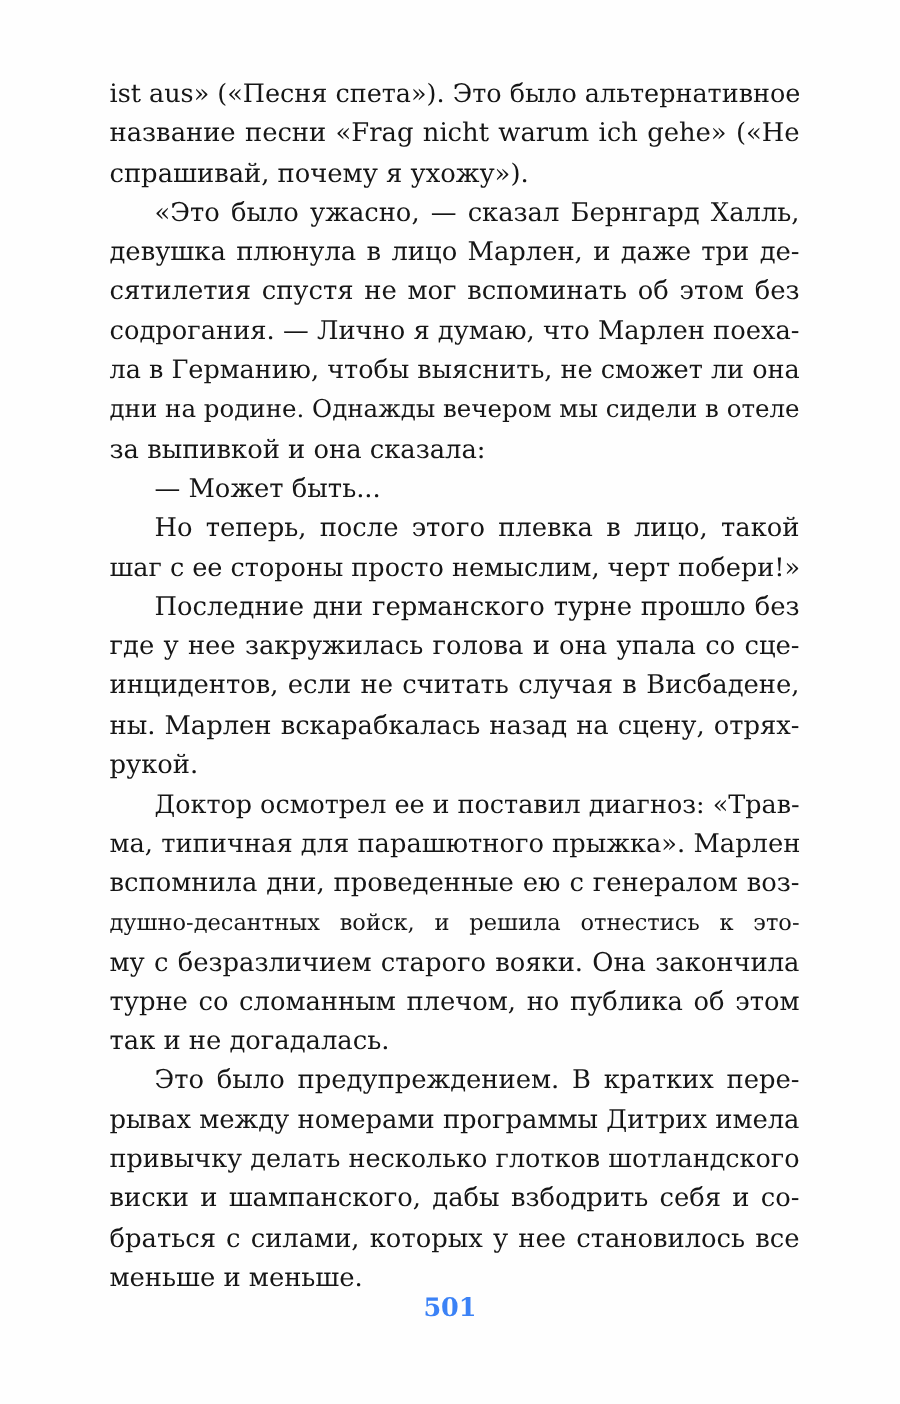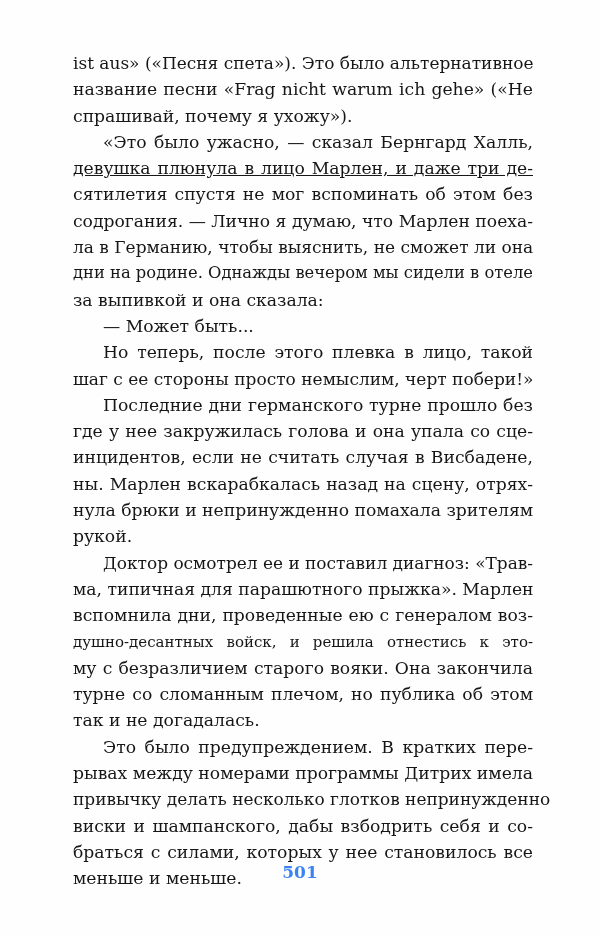--- a/index.html
+++ b/index.html
@@ -27,43 +27,42 @@
 </style>
 </head>
 <body>
 
 <div class="page">
   <div class="text-block" id="text-block">
       <span class="line" style="display: block; font-size: 16.9785px;">ist aus» («Песня спета»). Это было альтернативное</span>
       <span class="line" style="display: block;">название песни «Frag nicht  warum ich gehe» («Не</span>
       <span class="line last" style="display: block;">спрашивай, почему я ухожу»).</span>
       <span class="line indent" style="display: block;">«Это было ужасно, — сказал Бернгард Халль,</span>
-      <span class="line" style="display: block; text-decoration: underline;">девушка плюнула в лицо Марлен, и даже три де-</span>
+      <span class="line" style="display: block;">девушка плюнула в лицо Марлен, и даже три де-</span>
       <span class="line" style="display: block;">сятилетия спустя не мог вспоминать об этом без</span>
       <span class="line" style="display: block; font-size: 17.1627px;">содрогания. — Лично я думаю, что Марлен поеха-</span>
       <span class="line" style="display: block; font-size: 17.0151px;">ла в Германию, чтобы выяснить, не сможет ли она</span>
       <span class="line" style="display: block; font-size: 16.3471px;">дни на родине. Однажды вечером мы сидели в отеле</span>
       <span class="line last" style="display: block;">за выпивкой и она сказала:</span>
       <span class="line indent last" style="display: block;">— Может быть...</span>
       <span class="line indent" style="display: block;">Но теперь, после этого плевка в лицо, такой</span>
       <span class="line" style="display: block; font-size: 17.0151px;">шаг с ее стороны просто немыслим, черт побери!»</span>
       <span class="line indent" style="display: block;">Последние дни германского турне прошло без</span>
       <span class="line" style="display: block;">где у нее закружилась голова и она упала со сце-</span>
       <span class="line" style="display: block;">инцидентов, если не считать случая в Висбадене,</span>
       <span class="line" style="display: block;">ны. Марлен вскарабкалась назад на сцену, отрях-</span>
-      <span class="line" style="display: block;">нула брюки и непринужденно помахала зрителям</span>
       <span class="line last" style="display: block;">рукой.</span>
       <span class="line indent" style="display: block; font-size: 16.9633px;">Доктор осмотрел ее и поставил диагноз: «Трав-</span>
       <span class="line" style="display: block; font-size: 17.1627px;">ма, типичная для парашютного прыжка». Марлен</span>
       <span class="line" style="display: block;">вспомнила дни, проведенные ею с генералом воз-</span>
       <span class="line" style="display: block; font-size: 15px;">душно-десантных войск, и решила отнестись к это-</span>
       <span class="line" style="display: block;">му с безразличием старого вояки. Она закончила</span>
       <span class="line" style="display: block;">турне со сломанным плечом, но публика об этом</span>
       <span class="line last" style="display: block;">так и не догадалась.</span>
       <span class="line indent" style="display: block;">Это было предупреждением. В кратких пере-</span>
       <span class="line" style="display: block;">рывах между номерами программы Дитрих имела</span>
-      <span class="line" style="display: block; font-size: 16.9785px;">привычку делать несколько глотков непринужденно</span>
+      <span class="line" style="display: block; font-size: 16.9785px;">привычку делать несколько глотков шотландского</span>
       <span class="line" style="display: block;">виски и шампанского, дабы взбодрить себя и со-</span>
       <span class="line" style="display: block;">браться с силами, которых у нее становилось все</span>
       <span class="line last" style="display: block;">меньше и меньше.</span>
     </div>
   <div class="page-number">501</div>
 </div>
 
 </body></html>

